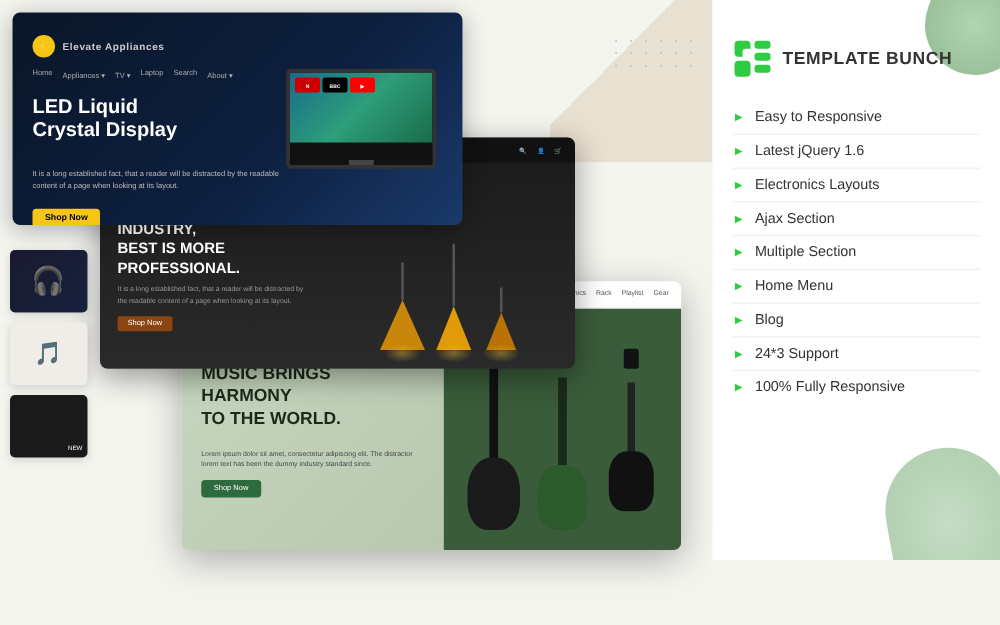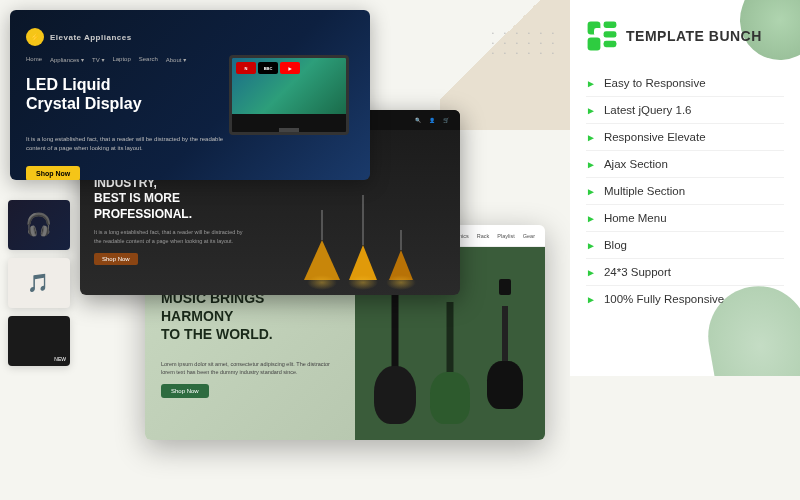--- a/index.html
+++ b/index.html
@@ -457,23 +457,23 @@
       right: -20px;
       width: 150px;
       height: 150px;
       background: linear-gradient(135deg, transparent 40%, #e8e0d0 40%);
       transform: rotate(0deg);
     }
 
     
     .right-panel {
       width: 230px;
-      height: 376px;
+      height: 448px;
       background: white;
-      padding: 20px 16px 16px 16px;
+      padding: 31px 16px 16px 16px;
       display: flex;
       flex-direction: column;
       position: relative;
       overflow: hidden;
     }
 
     
     .leaf-decor-tr {
       position: absolute;
       top: -20px;
@@ -724,21 +724,21 @@
   <div class="feature-item">
       <span class="arrow-icon">►</span>
       <span class="feature-text">Easy to Responsive</span>
     </div>
       <div class="feature-item">
       <span class="arrow-icon">►</span>
       <span class="feature-text">Latest jQuery 1.6</span>
     </div>
       <div class="feature-item">
       <span class="arrow-icon">►</span>
-      <span class="feature-text">Responsive Elevate</span>
+      <span class="feature-text">Electronics Layouts</span>
     </div>
       <div class="feature-item">
       <span class="arrow-icon">►</span>
       <span class="feature-text">Ajax Section</span>
     </div>
       <div class="feature-item">
       <span class="arrow-icon">►</span>
       <span class="feature-text">Multiple Section</span>
     </div>
       <div class="feature-item">

